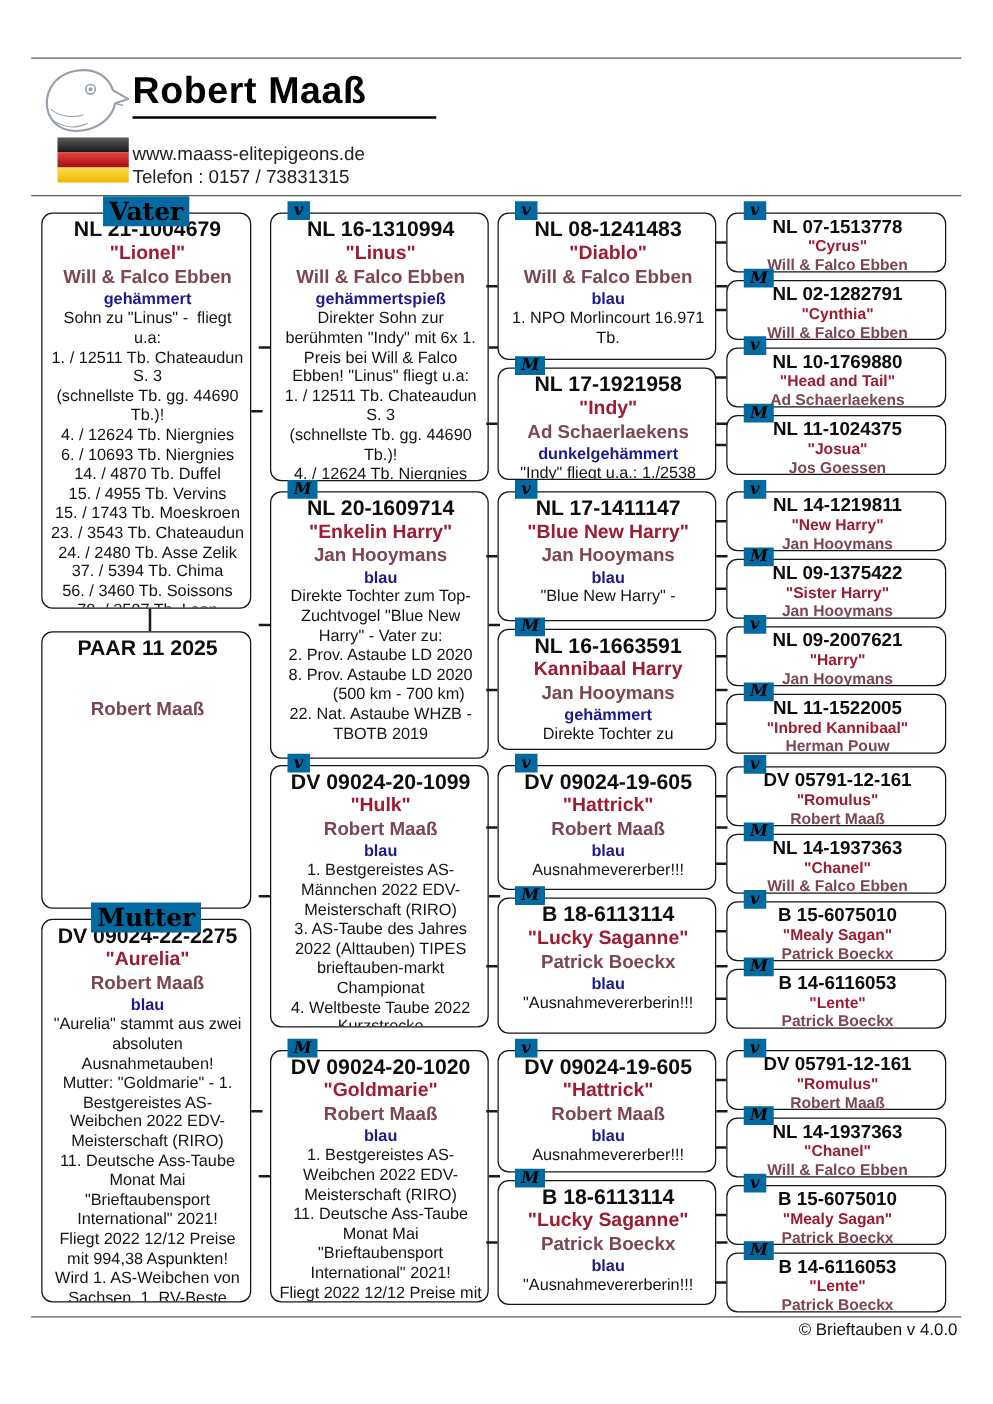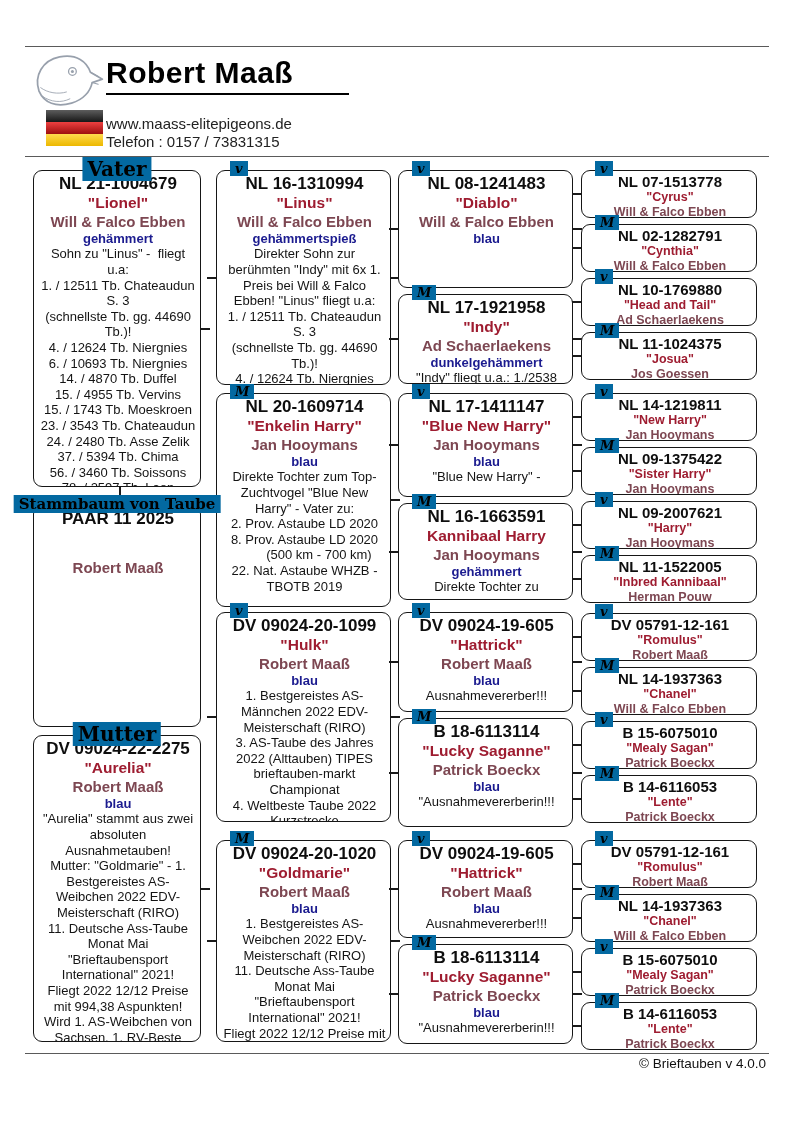--- a/index.html
+++ b/index.html
@@ -101,21 +101,20 @@
 15. / 1743 Tb. Moeskroen
 23. / 3543 Tb. Chateaudun
 24. / 2480 Tb. Asse Zelik
 37. / 5394 Tb. Chima
 56. / 3460 Tb. Soissons
 78. / 2597 Tb. Laon
 88. / 4305 Tb. Nanteuil</div>
       </div>
     </div>
     <div class="box head subject" style="left: 33px; top: 505px; width: 168px; height: 222px;">
-      <span class="tag">Stammbaum von Taube</span>
       <div class="inner">
         <div class="ring">PAAR 11 2025</div>
         <div class="name"></div>
         <div class="owner">Robert Maaß</div>
         <div class="colorline"></div>
         <div class="notes"></div>
       </div>
     </div>
     <div class="box head stub-r" style="left: 33px; top: 735px; width: 168px; height: 307px;">
       <span class="tag">Mutter</span>
@@ -185,20 +184,21 @@
 Fliegt 2022 12/12 Preise mit 994,38 Aspunkten! Wird 1. AS-</div>
       </div>
     </div>
     <div class="box smalltag stub-l stub-r" style="left: 398px; top: 170px; width: 175px; height: 118px;">
       <span class="tag">v</span>
       <div class="inner">
         <div class="ring">NL 08-1241483</div>
         <div class="name">"Diablo"</div>
         <div class="owner">Will &amp; Falco Ebben</div>
         <div class="colorline">blau</div>
+        <div class="notes">1. NPO Morlincourt 16.971 Tb.</div>
       </div>
     </div>
     <div class="box smalltag stub-l stub-r" style="left: 398px; top: 294px; width: 175px; height: 90px;">
       <span class="tag">M</span>
       <div class="inner">
         <div class="ring">NL 17-1921958</div>
         <div class="name">"Indy"</div>
         <div class="owner">Ad Schaerlaekens</div>
         <div class="colorline">dunkelgehämmert</div>
         <div class="notes">"Indy" fliegt u.a.: 1./2538 Tb.,</div>

